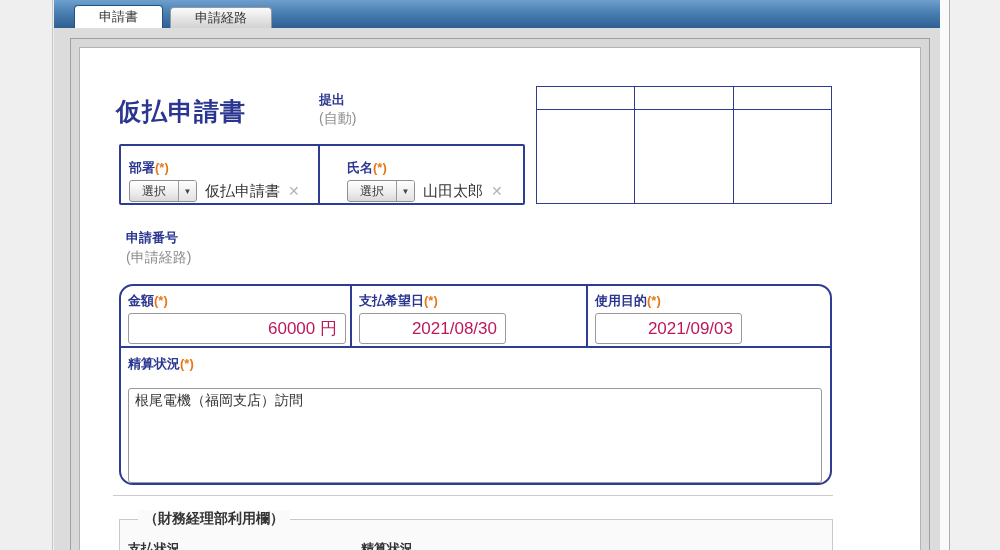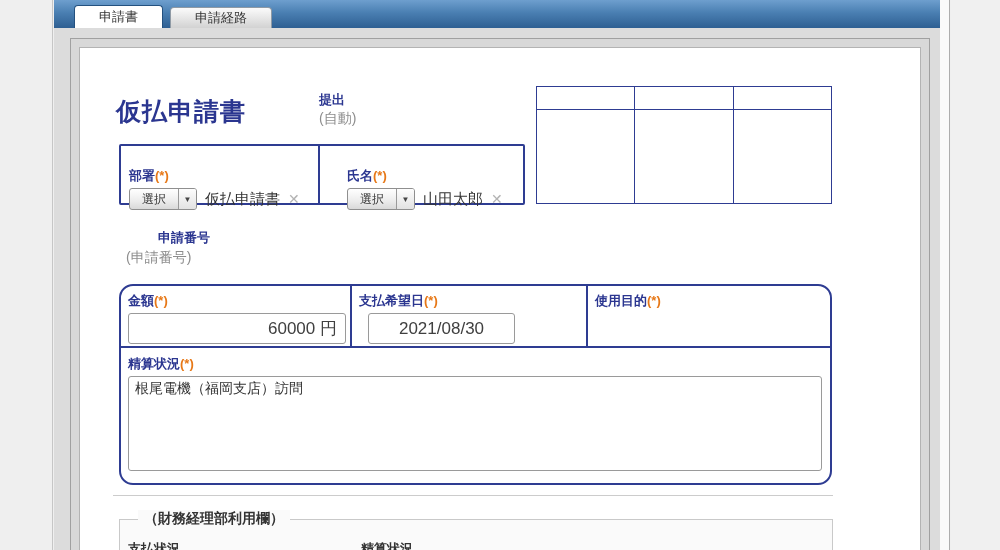--- a/index.html
+++ b/index.html
@@ -44,54 +44,54 @@
 
   
   .stamp-table { position:absolute; left:456px; top:38px; width:296px; height:118px;
     border-collapse:collapse; table-layout:fixed; }
   .stamp-table td { border:1px solid #2e3c92; background:#fff; }
   .stamp-table tr.hd td { height:23px; }
 
   
   .who-box { position:absolute; left:39px; top:96px; width:406px; height:61px;
     border:2px solid #2e3c92; border-radius:2px; display:flex; background:#fff; }
-  .who-cell { padding:20px 8px; }
+  .who-cell { padding:12px 8px; }
   .who-cell.first { width:199px; border-right:2px solid #2e3c92; }
   .who-cell.second { flex:1;margin-left:19px; }
   .who-ctl { display:flex; align-items:center; margin-top:3px; gap:8px; }
 
   .select-btn { display:inline-flex; align-items:stretch; height:22px; cursor:pointer;
     border:1px solid #8f8f8f; border-radius:3px; overflow:hidden;
     background:linear-gradient(180deg,#ffffff 0%, #ececec 60%, #d9d9d9 100%); }
   .select-btn .txt { font-size:12px; color:#333; padding:0 12px; display:flex; align-items:center; }
   .select-btn .arrow { width:18px; border-left:1px solid #9a9a9a; display:flex;
     align-items:center; justify-content:center; font-size:8px; color:#444;
     background:linear-gradient(180deg,#fdfdfd 0%, #e2e2e2 100%); }
   .who-val { font-size:15px; color:#333; white-space:nowrap; }
   .del-x { font-size:14px; color:#b3b3b3; cursor:pointer; }
 
-  .appno-lbl { position:absolute; left:46px; top:181px;margin-left:32px; }
+  .appno-lbl { position:absolute; left:46px; top:181px; }
   .appno-auto { position:absolute; left:46px; top:201px; }
 
   
   .main-box { position:absolute; left:39px; top:236px; width:713px; height:201px;
     border:2px solid #2e3c92; border-radius:14px; background:#fff; }
   .amount-row { display:flex; height:62px; border-bottom:2px solid #2e3c92; }
   .a-cell { padding:5px 7px; }
   .a-cell.c1 { width:231px; border-right:2px solid #2e3c92; }
   .a-cell.c2 { width:236px; border-right:2px solid #2e3c92; }
   .a-cell.c3 { flex:1; }
   .txt-input { display:block; margin-top:3px; height:31px; border:1px solid #9a9a9a;
-    border-radius:3px; font-size:17px; color:#404040; padding:0 8px; background:#fff;
+    border-radius:3px; font-size:17px; color:#be185d; padding:0 8px; background:#fff;
     font-family:"Liberation Sans","DejaVu Sans",sans-serif; }
   .amt { width:218px; text-align:right; }
-  .dt { width:147px; text-align:center;margin-left:9px; }
+  .dt { width:147px; text-align:right; }
 
   .purpose-area { padding:6px 7px; }
-  .purpose-ta { width:694px; height:95px; margin-top:3px; border:1px solid #9a9a9a;
+  .purpose-ta { width:694px; height:95px; margin-top:15px; border:1px solid #9a9a9a;
     border-radius:3px; resize:none; font-size:14px; color:#333; padding:3px 6px;
     font-family:"Liberation Sans","DejaVu Sans",sans-serif; }
 
   .hr-line { position:absolute; left:33px; top:447px; width:720px; height:1px; background:#cccccc; }
 
   
   .fin-set { position:absolute; left:39px; top:471px; width:714px; height:120px;
     background:#fafafa; border:1px solid #c9c9c9; }
   .fin-legend { position:absolute; left:18px; top:-10px; background:#fafafa;
     padding:0 6px; font-size:14px; font-weight:bold; color:#333; }
@@ -158,34 +158,35 @@
                 <span class="txt">選択</span>
                 <span class="arrow">▼</span>
               </span>
               <span class="who-val">山田太郎</span>
               <span class="del-x">✕</span>
             </div>
           </div>
         </div>
 
         <div class="appno-lbl fl">申請番号</div>
-        <div class="appno-auto auto">(申請番号)</div>
+        <div class="appno-auto auto">(申請経路)</div>
 
         <div class="main-box">
           <div class="amount-row">
             <div class="a-cell c1">
               <span class="fl">金額</span><span class="req">(*)</span>
               <input class="txt-input amt" type="text" value="60000 円" style="">
             </div>
             <div class="a-cell c2">
               <span class="fl">支払希望日</span><span class="req">(*)</span>
               <input class="txt-input dt" type="text" value="2021/08/30" style="">
             </div>
             <div class="a-cell c3">
               <span class="fl">使用目的</span><span class="req">(*)</span>
+              <input class="txt-input dt" type="text" value="2021/09/03" style="">
             </div>
           </div>
           <div class="purpose-area">
             <span class="fl">精算状況</span><span class="req">(*)</span>
             <textarea class="purpose-ta" style="">根尾電機（福岡支店）訪問</textarea>
           </div>
         </div>
 
         <div class="hr-line"></div>
 

